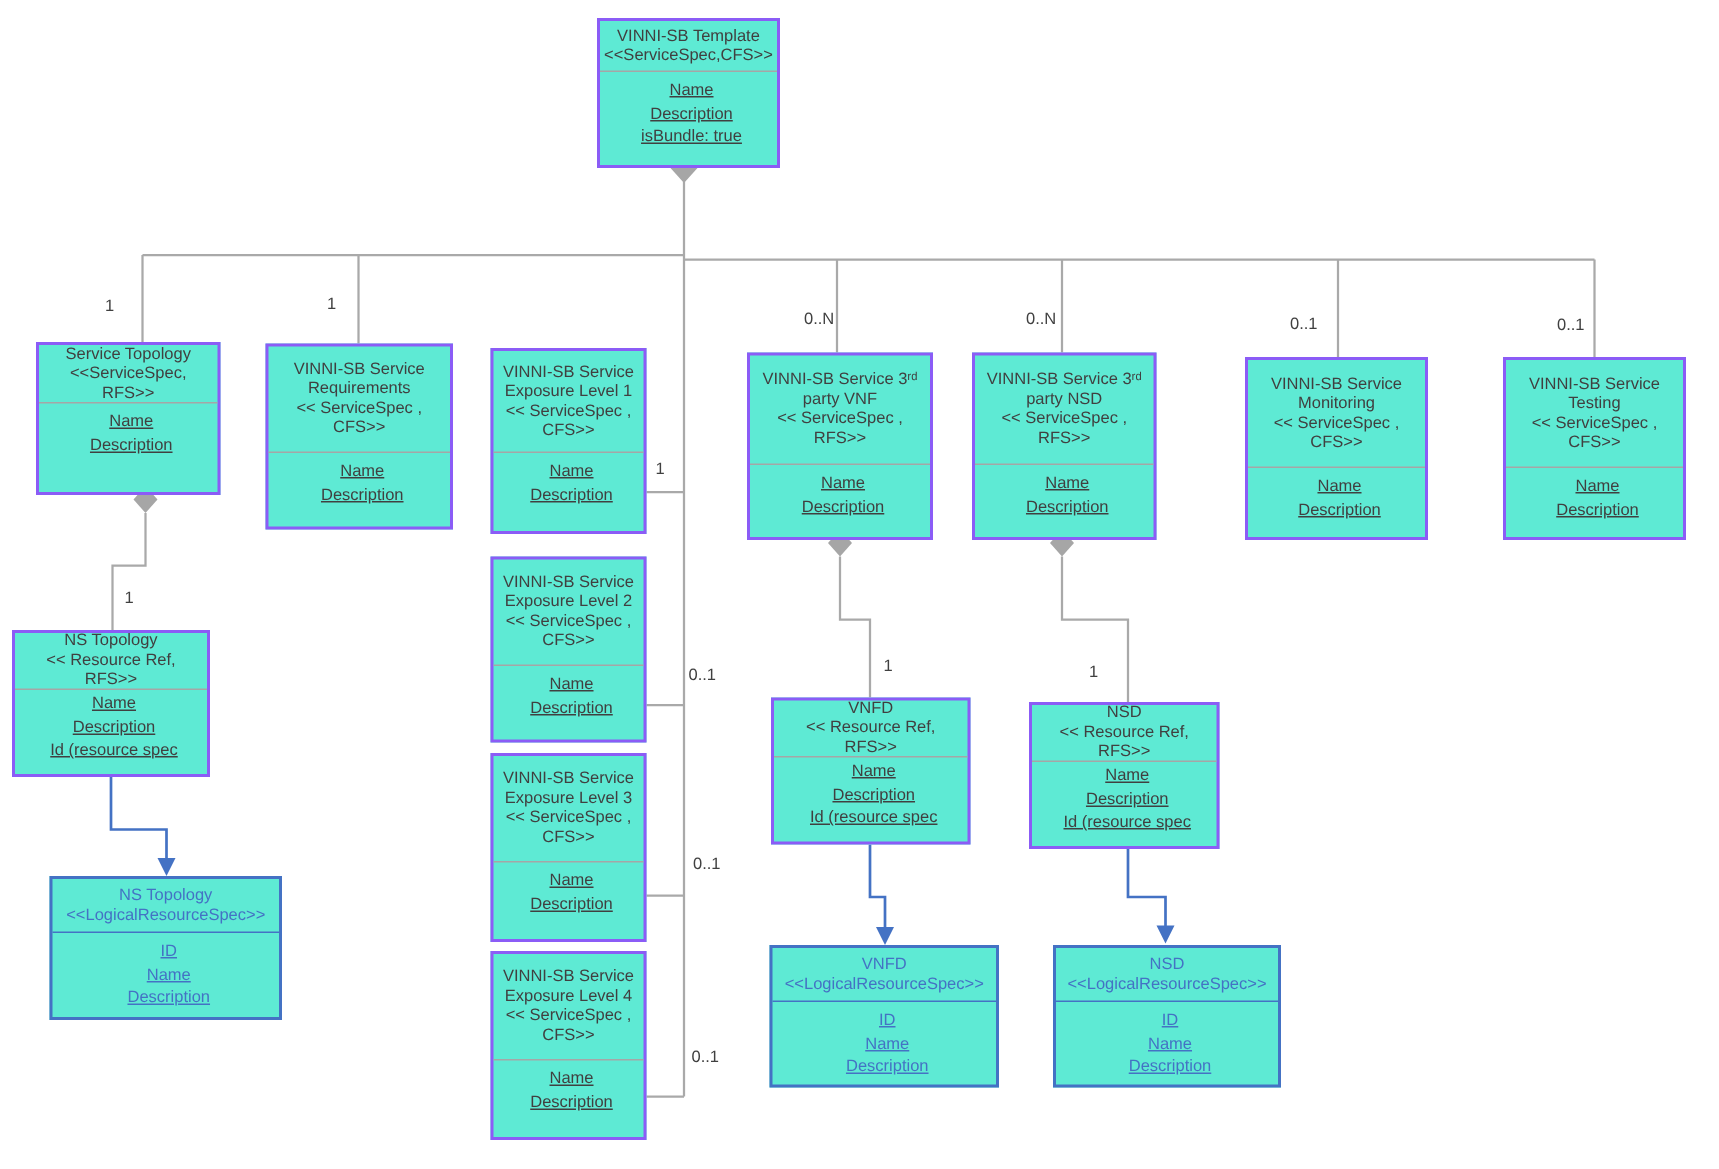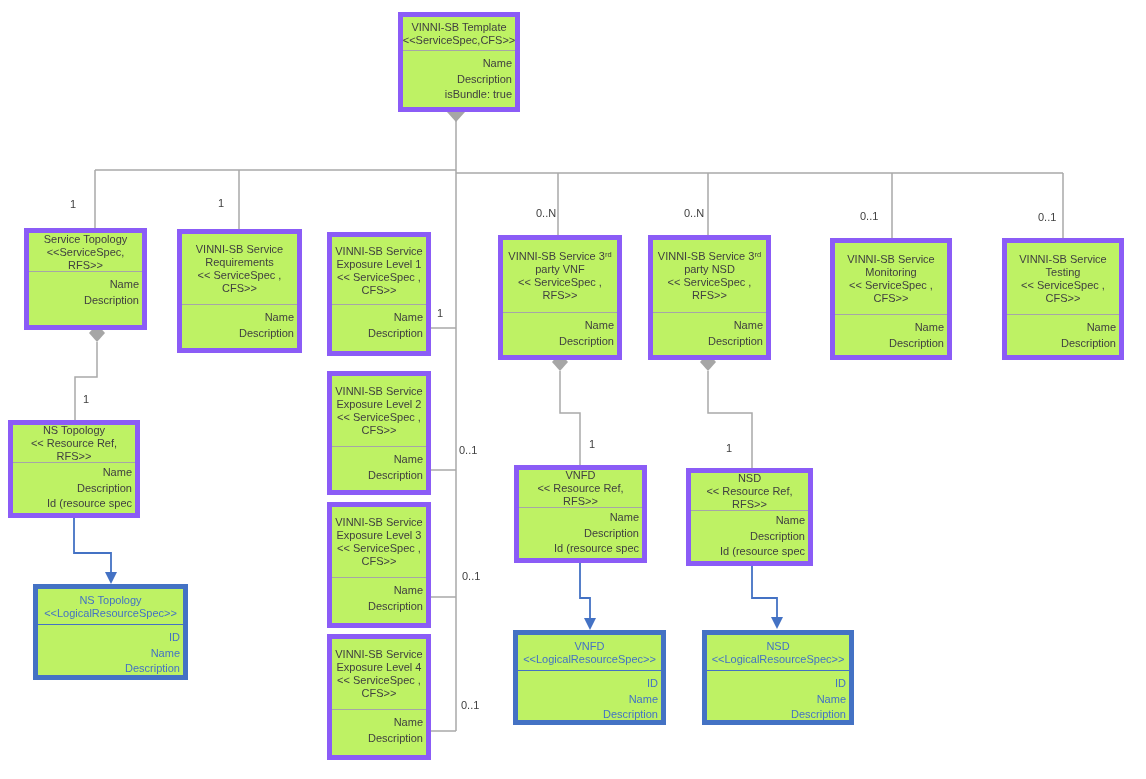--- a/index.html
+++ b/index.html
@@ -2,31 +2,31 @@
 <html><head>
 <meta charset="utf-8">
 <style>
   html,body{margin:0;padding:0;background:#ffffff;}
   #canvas{
     position:relative;width:1146px;height:779px;background:#ffffff;overflow:hidden;
     font-family:"Liberation Sans", sans-serif;
   }
   #wires{position:absolute;left:0;top:0;width:1146px;height:779px;}
   .uml-box{
-    position:absolute;box-sizing:border-box;background:#bef264;
-    border:5px solid #8b5cf6;color:#404040;font-size:11px;
+    position:absolute;box-sizing:border-box;background:#5eead4;
+    border:2px solid #8b5cf6;color:#404040;font-size:11px;
   }
   .uml-box .title{
     box-sizing:border-box;border-bottom:1px solid #a6a6a6;
     display:flex;align-items:center;justify-content:center;
     text-align:center;white-space:pre-line;line-height:13px;padding:1px 2px;
   }
   .uml-box .attrs{
     box-sizing:border-box;padding:5px 3px 0 7px;
-    white-space:pre-line;line-height:15.5px;text-align:right;
+    white-space:pre-line;line-height:15.5px;text-align:center;text-decoration:underline;
   }
   .uml-box.blue{border-color:#4472c4;color:#4472c4;}
   .uml-box.blue .title{border-bottom-color:#4472c4;}
   .mult{
     position:absolute;font-size:11px;color:#404040;line-height:12px;white-space:nowrap;
   }
 </style>
 </head>
 <body>
 

